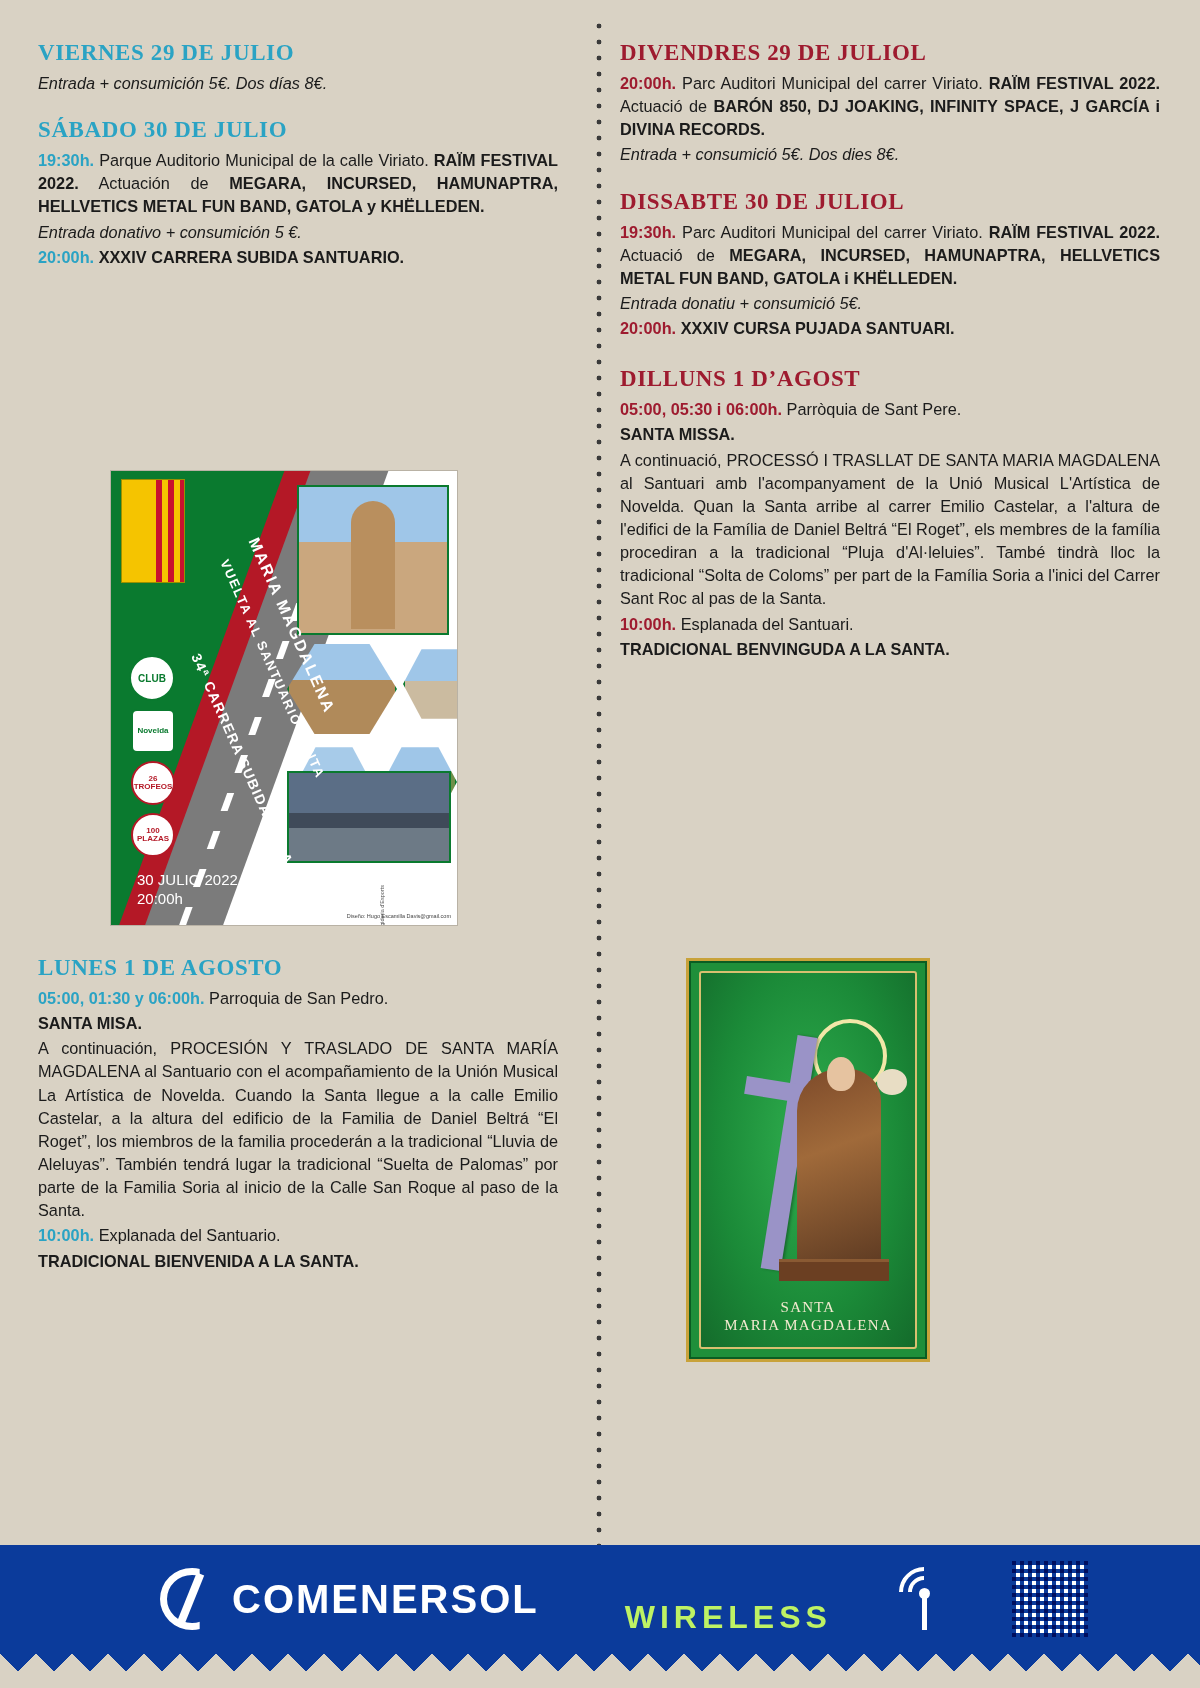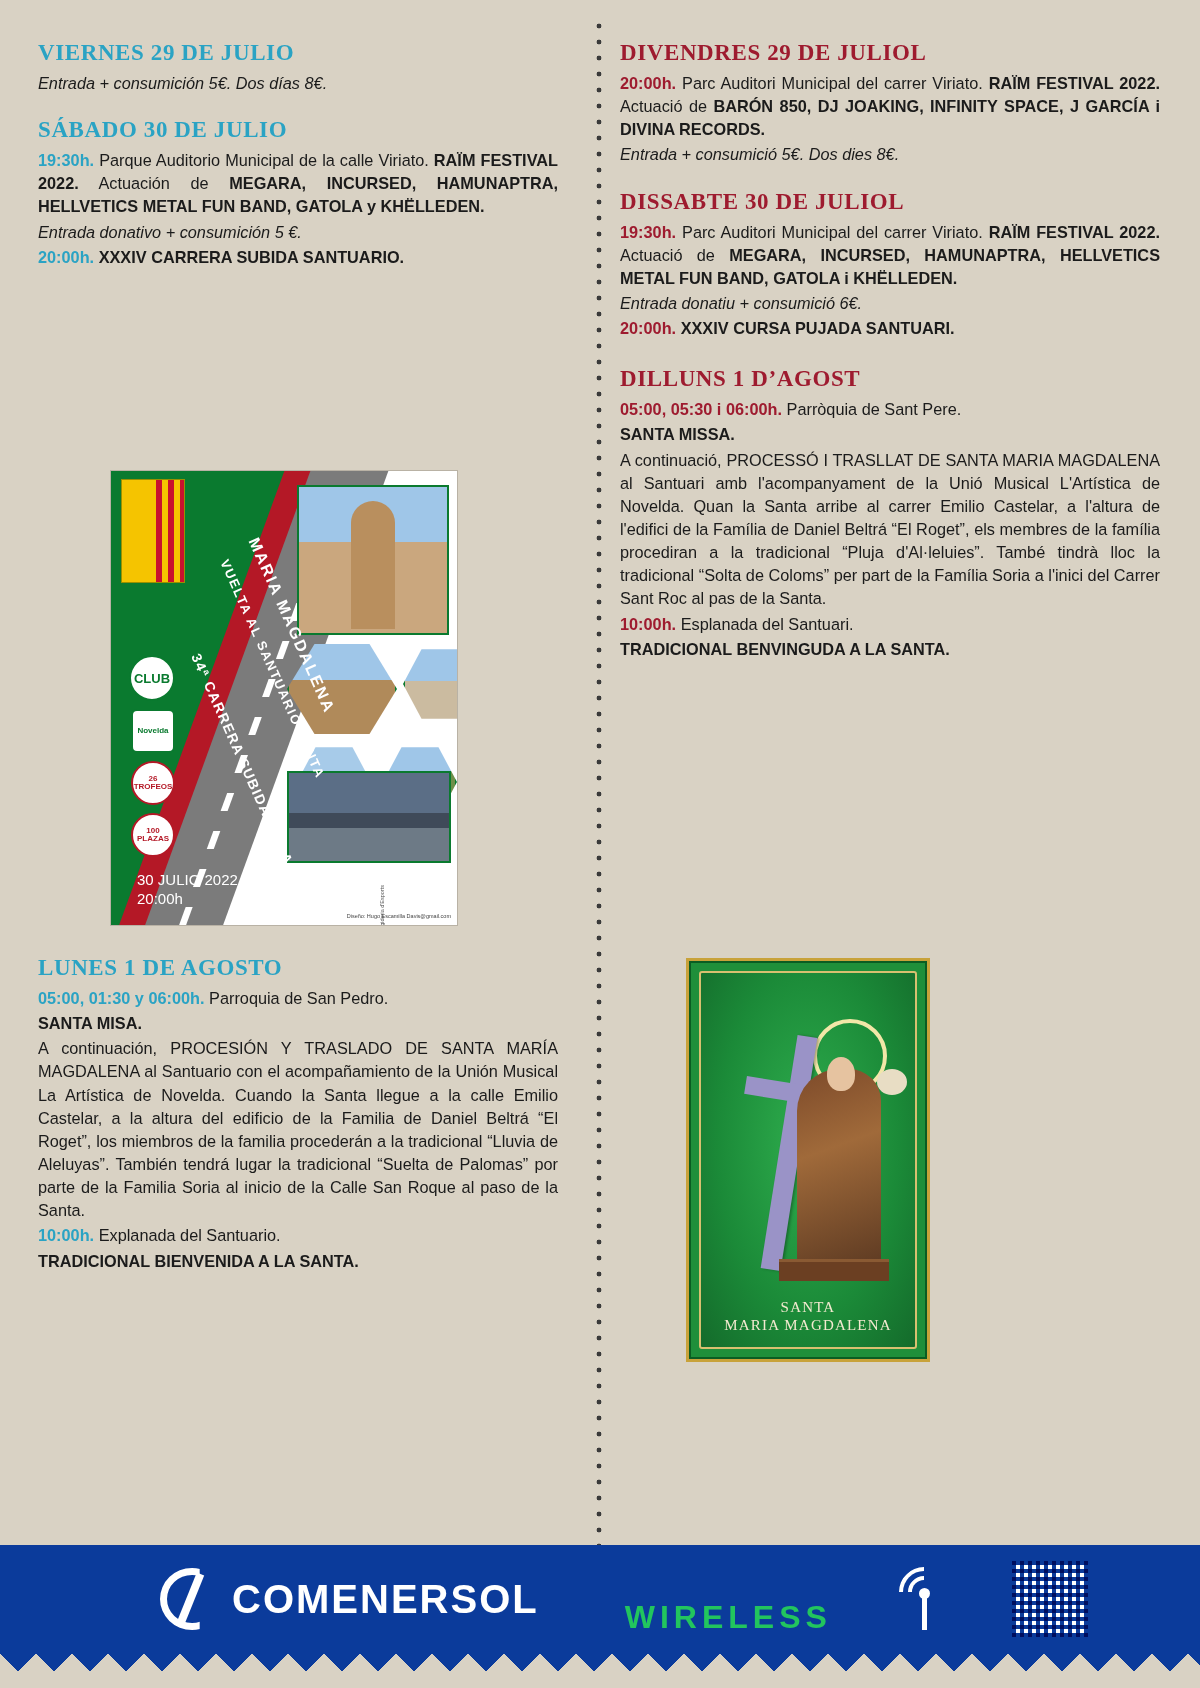--- a/index.html
+++ b/index.html
@@ -127,21 +127,21 @@
     width:44px; height:44px; border-radius:50%;
     background:#fff; border:2px solid #b41826;
     margin:0 0 8px 4px; color:#b41826;
     font-size:8px; font-weight:700; display:flex; align-items:center;
     justify-content:center; text-align:center; line-height:1.05;
   }
   .badge.sq { border-radius:6px; border-color:#0a7a2f; color:#0a7a2f;}
   .poster .medal {
     position:absolute; left:18px; top:184px; width:46px; height:46px;
     border-radius:50%; background:#fff; border:2px solid #0a7a2f;
-    color:#0a7a2f; font-size:13px; font-weight:700;
+    color:#0a7a2f; font-size:10px; font-weight:700;
     display:flex; align-items:center; justify-content:center; text-align:center;
   }
   .poster .date {
     position:absolute; left:26px; top:400px; color:#fff;
     font-weight:400; font-size:15px; line-height:1.25;
   }
   .poster .credit {
     position:absolute; right:6px; bottom:6px; color:#444; font-size:5.5px;
   }
   .poster .vcredit {
@@ -217,21 +217,21 @@
   }
   .logo-mark .slash {
     position:absolute; left:26px; top:4px; width:8px; height:56px;
     background:#fff; transform:rotate(22deg);
   }
   .brand {
     color:#fff; font-weight:700; font-size:40px; letter-spacing:2px;
     margin-left:8px; font-family:"Liberation Sans", sans-serif;
   }
   .brand2 {
-    color:#22c55e; font-weight:700; font-size:32px; letter-spacing:5px;
+    color:#bef264; font-weight:700; font-size:32px; letter-spacing:5px;
     margin-left:86px;
     margin-top:36px;
   }
   .wifi { margin-left:64px; width:56px; height:66px; position:relative; color:#fff;}
   .wifi .pole { position:absolute; left:26px; top:26px; width:5px; height:38px; background:#fff; }
   .wifi .dot { position:absolute; left:23px; top:22px; width:11px; height:11px; background:#fff; border-radius:50%; }
   .wifi .w1, .wifi .w2 {
     position:absolute; border:4px solid #fff; border-radius:50%;
     border-bottom-color:transparent; border-left-color:transparent; border-right-color:transparent;
   }
@@ -300,21 +300,21 @@
         <span class="hr-ca">20:00h.</span><span> Parc Auditori Municipal del carrer Viriato. </span><span class="b">RAÏM FESTIVAL 2022.</span><span> Actuació de </span><span class="b">BARÓN 850, DJ JOAKING, INFINITY SPACE, J GARCÍA i DIVINA RECORDS.</span>
       </p>
       <p class="para i nj">Entrada + consumició 5€. Dos dies 8€.</p>
     </div>
 
     <div class="blk">
       <div class="day-title">DISSABTE 30 DE JULIOL</div>
       <p class="para">
         <span class="hr-ca">19:30h.</span><span> Parc Auditori Municipal del carrer Viriato. </span><span class="b">RAÏM FESTIVAL 2022.</span><span> Actuació de </span><span class="b">MEGARA, INCURSED, HAMUNAPTRA, HELLVETICS METAL FUN BAND, GATOLA i KHËLLEDEN.</span>
       </p>
-      <p class="para i nj">Entrada donatiu + consumició 6€.</p>
+      <p class="para i nj">Entrada donatiu + consumició 5€.</p>
       <p class="para nj">
         <span class="hr-ca">20:00h.</span><span class="b"> XXXIV CURSA PUJADA SANTUARI.</span>
       </p>
     </div>
 
     <div class="blk" style="margin-top:26px;">
       <div class="day-title">DILLUNS 1 D’AGOST</div>
       <p class="para nj">
         <span class="hr-ca">05:00, 05:30 i 06:00h.</span><span> Parròquia de Sant Pere.</span>
       </p>

